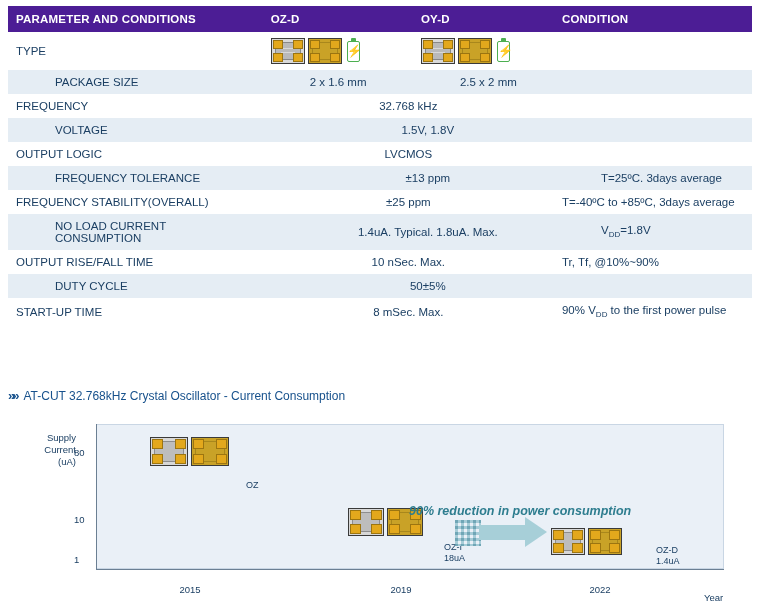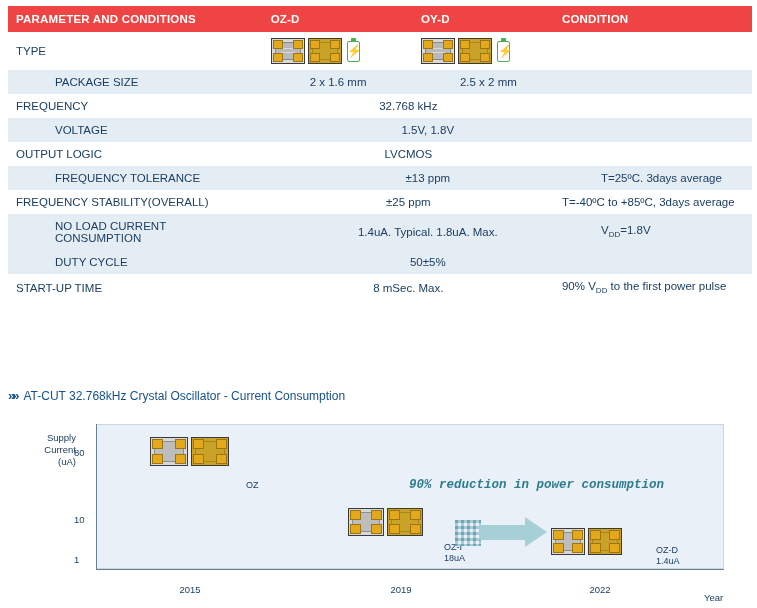--- a/index.html
+++ b/index.html
@@ -24,21 +24,21 @@
   
   table.spec {
     position: absolute;
     left: 8px;
     top: 6px;
     width: 744px;
     border-collapse: collapse;
     font-size: 11.5px;
   }
   table.spec thead th {
-    background: #ef4444;
+    background: #4c1d95;
     color: #ffffff;
     font-weight: bold;
     font-size: 11.5px;
     text-align: left;
     padding: 7px 8px 7px 8px;
     letter-spacing: 0.2px;
     white-space: nowrap;
   }
   table.spec tbody td {
     padding: 6px 8px;
@@ -376,20 +376,25 @@
         <td colspan="2" class="center-span">±25 ppm</td>
         <td class="col-cond">T=-40ºC to +85ºC, 3days average</td>
       </tr>
 
       <tr class="alt">
         <td class="col-param">NO LOAD CURRENT CONSUMPTION</td>
         <td colspan="2" class="center-span">1.4uA. Typical. 1.8uA. Max.</td>
         <td class="col-cond"><span>V</span><span class="sub">DD</span><span>=1.8V</span></td>
       </tr>
 
+      <tr class="plain">
+        <td class="col-param">OUTPUT RISE/FALL TIME</td>
+        <td colspan="2" class="center-span">10 nSec. Max.</td>
+        <td class="col-cond">Tr, Tf, @10%~90%</td>
+      </tr>
 
       <tr class="alt">
         <td class="col-param">DUTY CYCLE</td>
         <td colspan="2" class="center-span">50±5%</td>
         <td class="col-cond"></td>
       </tr>
 
       <tr class="plain">
         <td class="col-param">START-UP TIME</td>
         <td colspan="2" class="center-span">8 mSec. Max.</td>
@@ -458,21 +463,21 @@
       <span class="cpad tr"></span>
       <span class="cpad bl"></span>
       <span class="cpad br"></span>
     </span>
   </div>
   <div class="chart-pkg-label" style="left:412px; top:542px;">
     <span>OZ-I</span><br>
     <span>18uA</span>
   </div>
 
-  <div class="reduction-text" style="left:409px; top:478px;font-family:Liberation Mono, monospace;">90% reduction in power consumption</div>
+  <div class="reduction-text" style="left:409px; top:504px;">90% reduction in power consumption</div>
   <div class="arrow-wrap">
     <span class="arrow-dots"></span>
     <span class="arrow-body"></span>
     <span class="arrow-head"></span>
   </div>
 
   <div class="chart-pkg-group" style="left:551px; top:528px;">
     <span class="cpkg" style="width:34px;height:27px;">
       <span class="clid"></span>
       <span class="cpad tl"></span>

